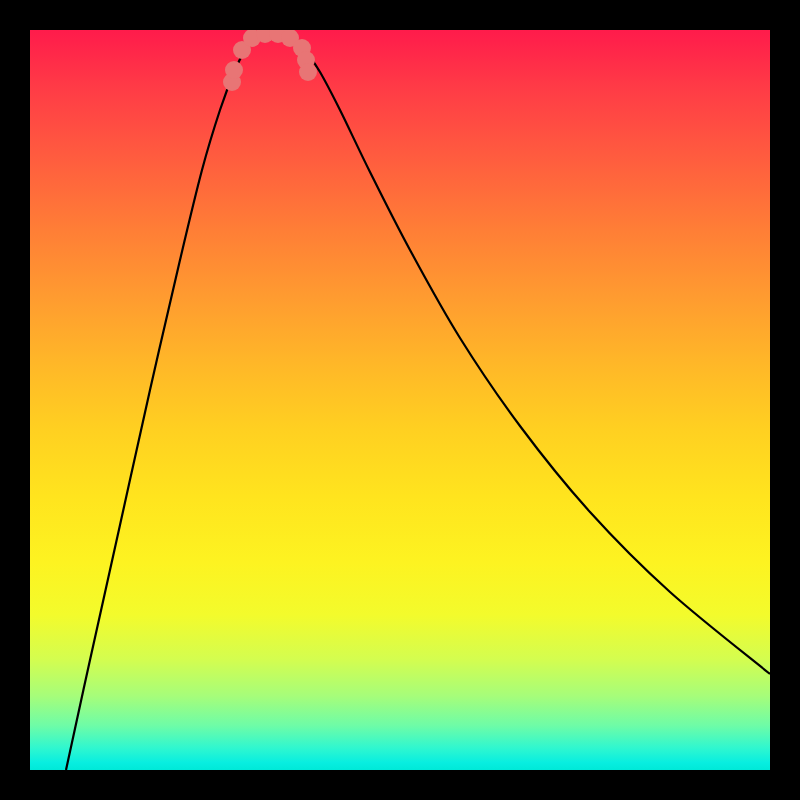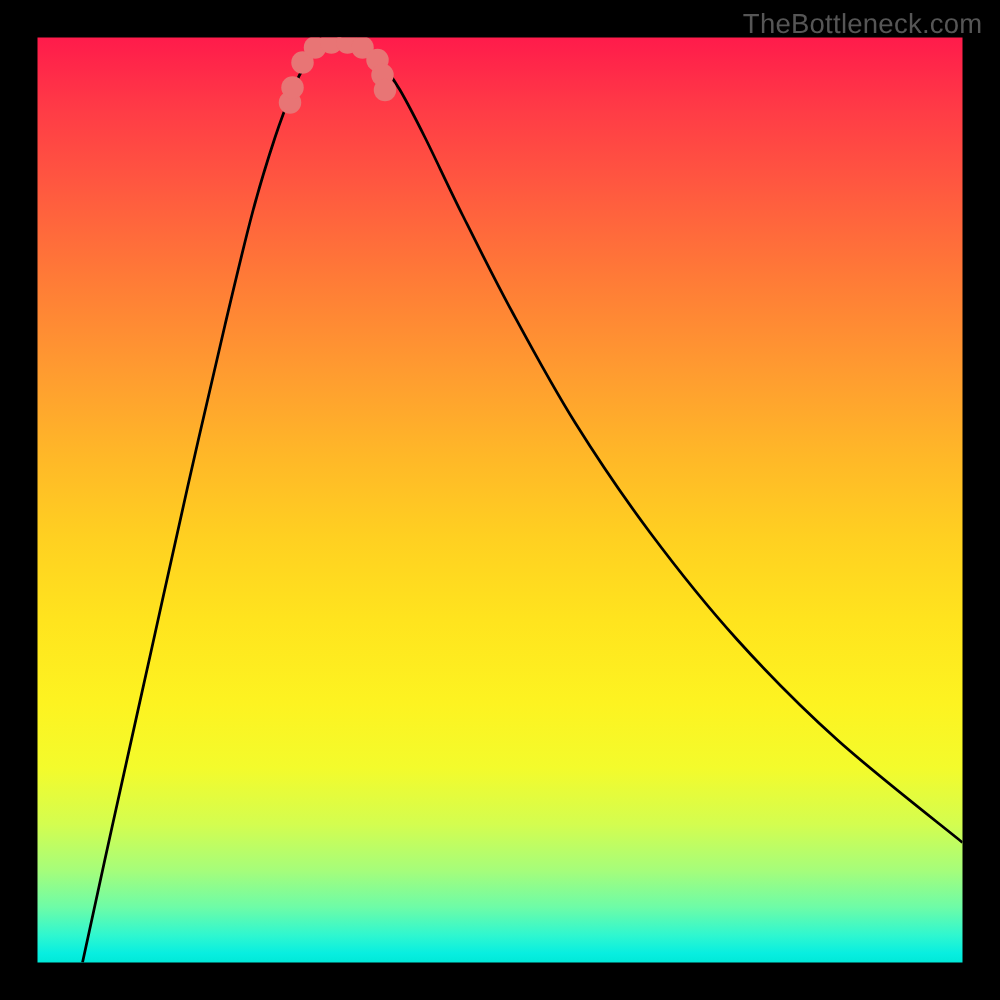--- a/index.html
+++ b/index.html
@@ -54,21 +54,20 @@
     overflow: visible;
   }
   .marker {
     fill: #e87575;
   }
 </style>
 </head>
 <body>
 <div class="frame">
 
-  <div class="watermark">TheBottleneck.com</div>
 
   <div class="plot-area">
     <svg class="curve" viewBox="0 0 740 740" preserveAspectRatio="none">
 
       <path id="vcurve" d="M 36 740 C 40 721.6666666666666, 51 670.8333333333334, 60 630 C 69 589.1666666666666, 80 540, 90 495 C 100 450, 110 404.1666666666667, 120 360 C 130 315.8333333333333, 141.33333333333334 266.6666666666667, 150 230 C 158.66666666666666 193.33333333333334, 165.33333333333334 165, 172 140 C 178.66666666666666 115, 184.5 96.66666666666667, 190 80 C 195.5 63.33333333333333, 200.83333333333334 50, 205 40 C 209.16666666666666 30, 212.16666666666666 25, 215 20 C 217.83333333333334 15, 219.5 12.5, 222 10 C 224.5 7.5, 227 6.166666666666667, 230 5 C 233 3.833333333333333, 236.33333333333334 3, 240 3 C 243.66666666666666 3, 247.83333333333334 3.5, 252 5 C 256.1666666666667 6.5, 260.6666666666667 8.666666666666666, 265 12 C 269.3333333333333 15.333333333333334, 273.8333333333333 20, 278 25 C 282.1666666666667 30, 284.6666666666667 32.833333333333336, 290 42 C 295.3333333333333 51.166666666666664, 301.6666666666667 63.33333333333333, 310 80 C 318.3333333333333 96.66666666666667, 328.3333333333333 118.66666666666667, 340 142 C 351.6666666666667 165.33333333333334, 365 192.33333333333334, 380 220 C 395 247.66666666666666, 411.6666666666667 278.6666666666667, 430 308 C 448.3333333333333 337.3333333333333, 468.3333333333333 367, 490 396 C 511.6666666666667 425, 535 454.3333333333333, 560 482 C 585 509.6666666666667, 610 535, 640 562 C 670 589, 723.3333333333334 630.3333333333334, 740 644" fill="none" stroke="#000000" stroke-width="2.2"></path>
 
       <g id="markers">
           <circle cx="202" cy="52" r="9" class="marker" fill="#e87575"></circle>
           <circle cx="204" cy="40" r="9" class="marker" fill="#e87575"></circle>
           <circle cx="212" cy="20" r="9" class="marker" fill="#e87575"></circle>

